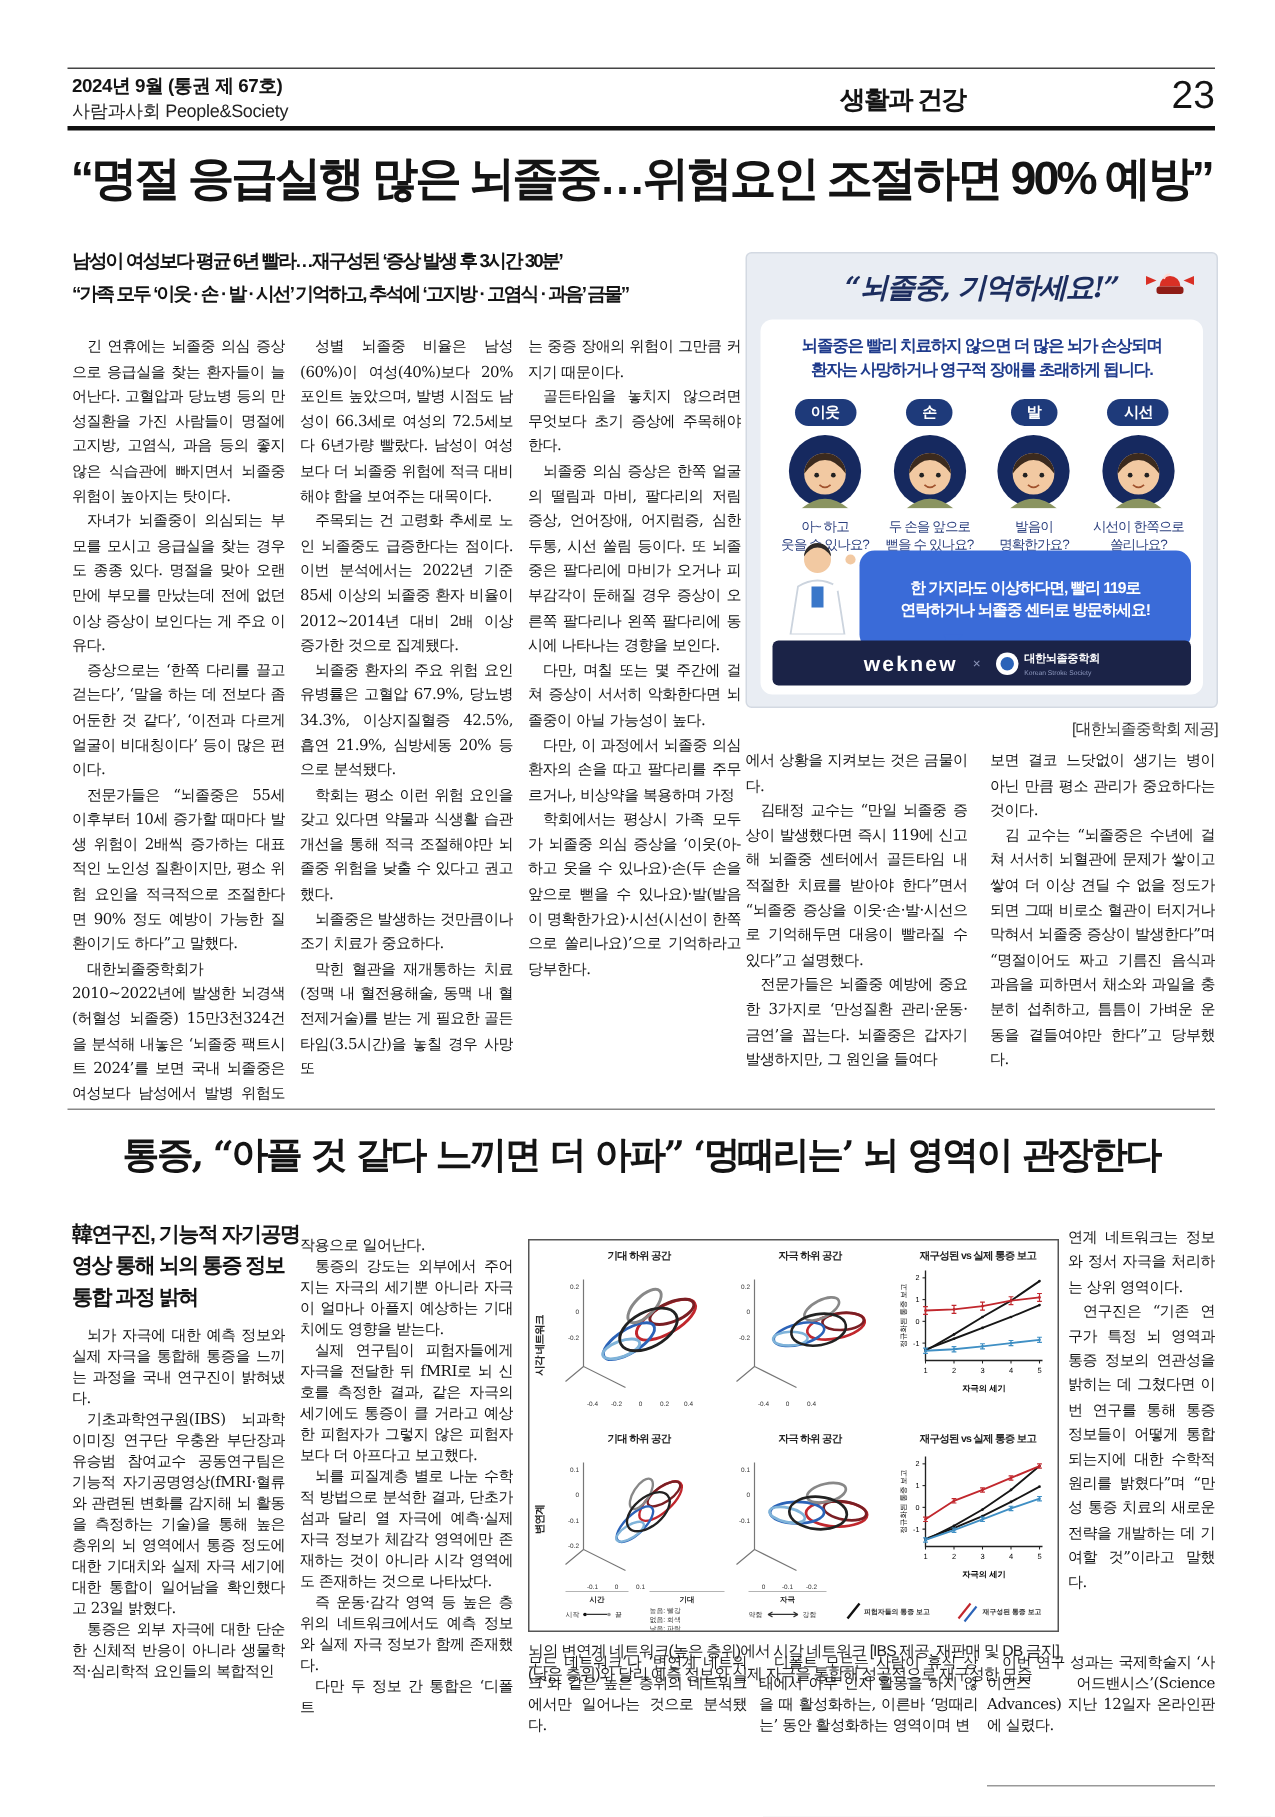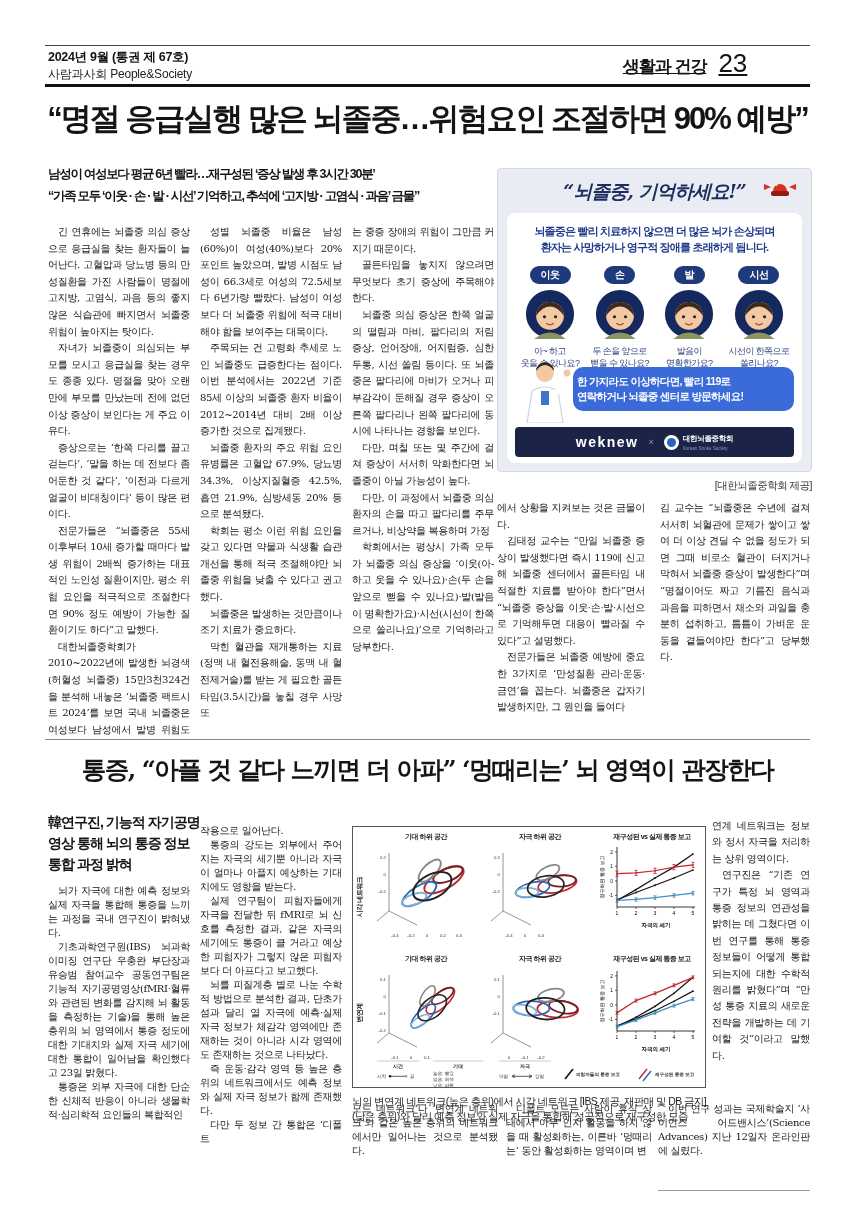--- a/index.html
+++ b/index.html
@@ -6,21 +6,21 @@
   html,body { background:#f2f2f2; }
   body { width:850px; height:1211px; font-family:"DejaVu Serif", serif; color:#141414; }
   .page { position:relative; width:850px; height:1211px; background:#ffffff; overflow:hidden; }
   .abs { position:absolute; }
 
   
   #hdr-rule-top { left:45px; top:45px; width:765px; height:1px; background:#444; }
   #hdr-rule-bot { left:45px; top:84px; width:765px; height:3px; background:#111; }
   #hdr-date  { left:48px; top:49px; font:600 12.5px "Liberation Sans",sans-serif; letter-spacing:-0.3px; }
   #hdr-brand { left:48px; top:66px; font:12px "Liberation Sans",sans-serif; letter-spacing:-0.2px; color:#222; }
-  #hdr-right { left:560px; top:48px; width:250px; display:flex; justify-content:center; align-items:baseline; gap:12px;text-decoration:underline; }
+  #hdr-right { left:560px; top:48px; width:250px; display:flex; justify-content:space-between; align-items:baseline; gap:12px; }
   #hdr-right .section { font:bold 17px "Liberation Sans",sans-serif; letter-spacing:-1px; }
   #hdr-right .pageno  { font:500 26px "Liberation Sans",sans-serif; }
 
   
   #a1-head { left:45px; top:98px; width:765px; text-align:center;
              font:800 31px "Liberation Sans",sans-serif; letter-spacing:-2px; }
   .subhead { left:48px; width:450px; font:bold 12.5px "Liberation Sans",sans-serif; letter-spacing:-1.3px; white-space:nowrap; }
   #a1-sub1 { top:166px; }
   #a1-sub2 { top:188px; }
 
@@ -52,21 +52,21 @@
   .ig-item { width:66px; text-align:center; }
   .ig-badge { display:inline-block; background:#1e3a7a; color:#fff; border-radius:11px;
               font:bold 10px "Liberation Sans",sans-serif; padding:2px 11px; letter-spacing:-0.5px; }
   .ig-face { margin:5px auto 3px; width:50px; height:50px; }
   .ig-q { font:9px "Liberation Sans",sans-serif; color:#2b3f7e; line-height:11.5px;
           letter-spacing:-0.6px; white-space:pre-line; }
   #ig-alert { position:absolute; left:4px; right:6px; bottom:40px; height:62px; }
   #ig-doctor { position:absolute; left:4px; bottom:0; }
   #ig-bubble { position:absolute; left:62px; right:2px; top:6px; background:#3a6bd8; border-radius:10px;
                color:#fff; font:bold 10.5px "Liberation Sans",sans-serif; line-height:15px;
-               text-align:left; padding:7px 4px; letter-spacing:-0.7px; }
+               text-align:center; padding:18px 4px; letter-spacing:-0.7px; }
   #ig-bubble:after { content:""; position:absolute; left:56px; bottom:-8px; border:9px solid transparent;
                      border-top-color:#3a6bd8; border-left-width:4px; }
   #ig-footer { position:absolute; left:8px; right:8px; bottom:6px; height:30px; background:#1b2347;
                border-radius:4px; display:flex; align-items:center; justify-content:center; gap:10px; }
   #ig-footer .weknew { color:#fff; font:600 14px "Liberation Sans",sans-serif; letter-spacing:1.5px; }
   #ig-footer .fx { color:#8a93b8; font:9px "Liberation Sans",sans-serif; }
   .logo-wrap { display:flex; align-items:center; gap:4px; }
   .logo-circle { width:15px; height:15px; border-radius:50%; background:#fff; position:relative; }
   .logo-circle:after { content:""; position:absolute; left:3px; top:3px; width:9px; height:9px;
                        border-radius:50%; background:#2b63b8; }
@@ -143,20 +143,21 @@
       <p class="para">다만, 며칠 또는 몇 주간에 걸쳐 증상이 서서히 악화한다면 뇌졸중이 아닐 가능성이 높다.</p>
       <p class="para">다만, 이 과정에서 뇌졸중 의심 환자의 손을 따고 팔다리를 주무르거나, 비상약을 복용하며 가정</p>
       <p class="para">학회에서는 평상시 가족 모두가 뇌졸중 의심 증상을 ‘이웃(아-하고 웃을 수 있나요)·손(두 손을 앞으로 뻗을 수 있나요)·발(발음이 명확한가요)·시선(시선이 한쪽으로 쏠리나요)’으로 기억하라고 당부한다.</p>
     </div>
   <div class="col cont" id="a1c4">
       <p class="para">에서 상황을 지켜보는 것은 금물이다.</p>
       <p class="para">김태정 교수는 “만일 뇌졸중 증상이 발생했다면 즉시 119에 신고해 뇌졸중 센터에서 골든타임 내 적절한 치료를 받아야 한다”면서 “뇌졸중 증상을 이웃·손·발·시선으로 기억해두면 대응이 빨라질 수 있다”고 설명했다.</p>
       <p class="para">전문가들은 뇌졸중 예방에 중요한 3가지로 ‘만성질환 관리·운동·금연’을 꼽는다. 뇌졸중은 갑자기 발생하지만, 그 원인을 들여다</p>
     </div>
   <div class="col cont" id="a1c5">
+      <p class="para">보면 결코 느닷없이 생기는 병이 아닌 만큼 평소 관리가 중요하다는 것이다.</p>
       <p class="para">김 교수는 “뇌졸중은 수년에 걸쳐 서서히 뇌혈관에 문제가 쌓이고 쌓여 더 이상 견딜 수 없을 정도가 되면 그때 비로소 혈관이 터지거나 막혀서 뇌졸중 증상이 발생한다”며 “명절이어도 짜고 기름진 음식과 과음을 피하면서 채소와 과일을 충분히 섭취하고, 틈틈이 가벼운 운동을 곁들여야만 한다”고 당부했다.</p>
     </div>
 
   <div class="abs" id="ig">
     <div id="ig-title">“뇌졸중, 기억하세요!”</div>
     <svg id="ig-siren" width="34" height="26" viewBox="0 0 34 26">
       <polygon points="1,9 8,12 1,15" fill="#d93025"></polygon>
       <polygon points="33,9 26,12 33,15" fill="#d93025"></polygon>
       <path d="M10,16 a7,7 0 0 1 14,0 z" fill="#d93025"></path>
       <path d="M13,11 a4,4 0 0 1 4,-3" stroke="#ffd9d4" stroke-width="1.2" fill="none"></path>

